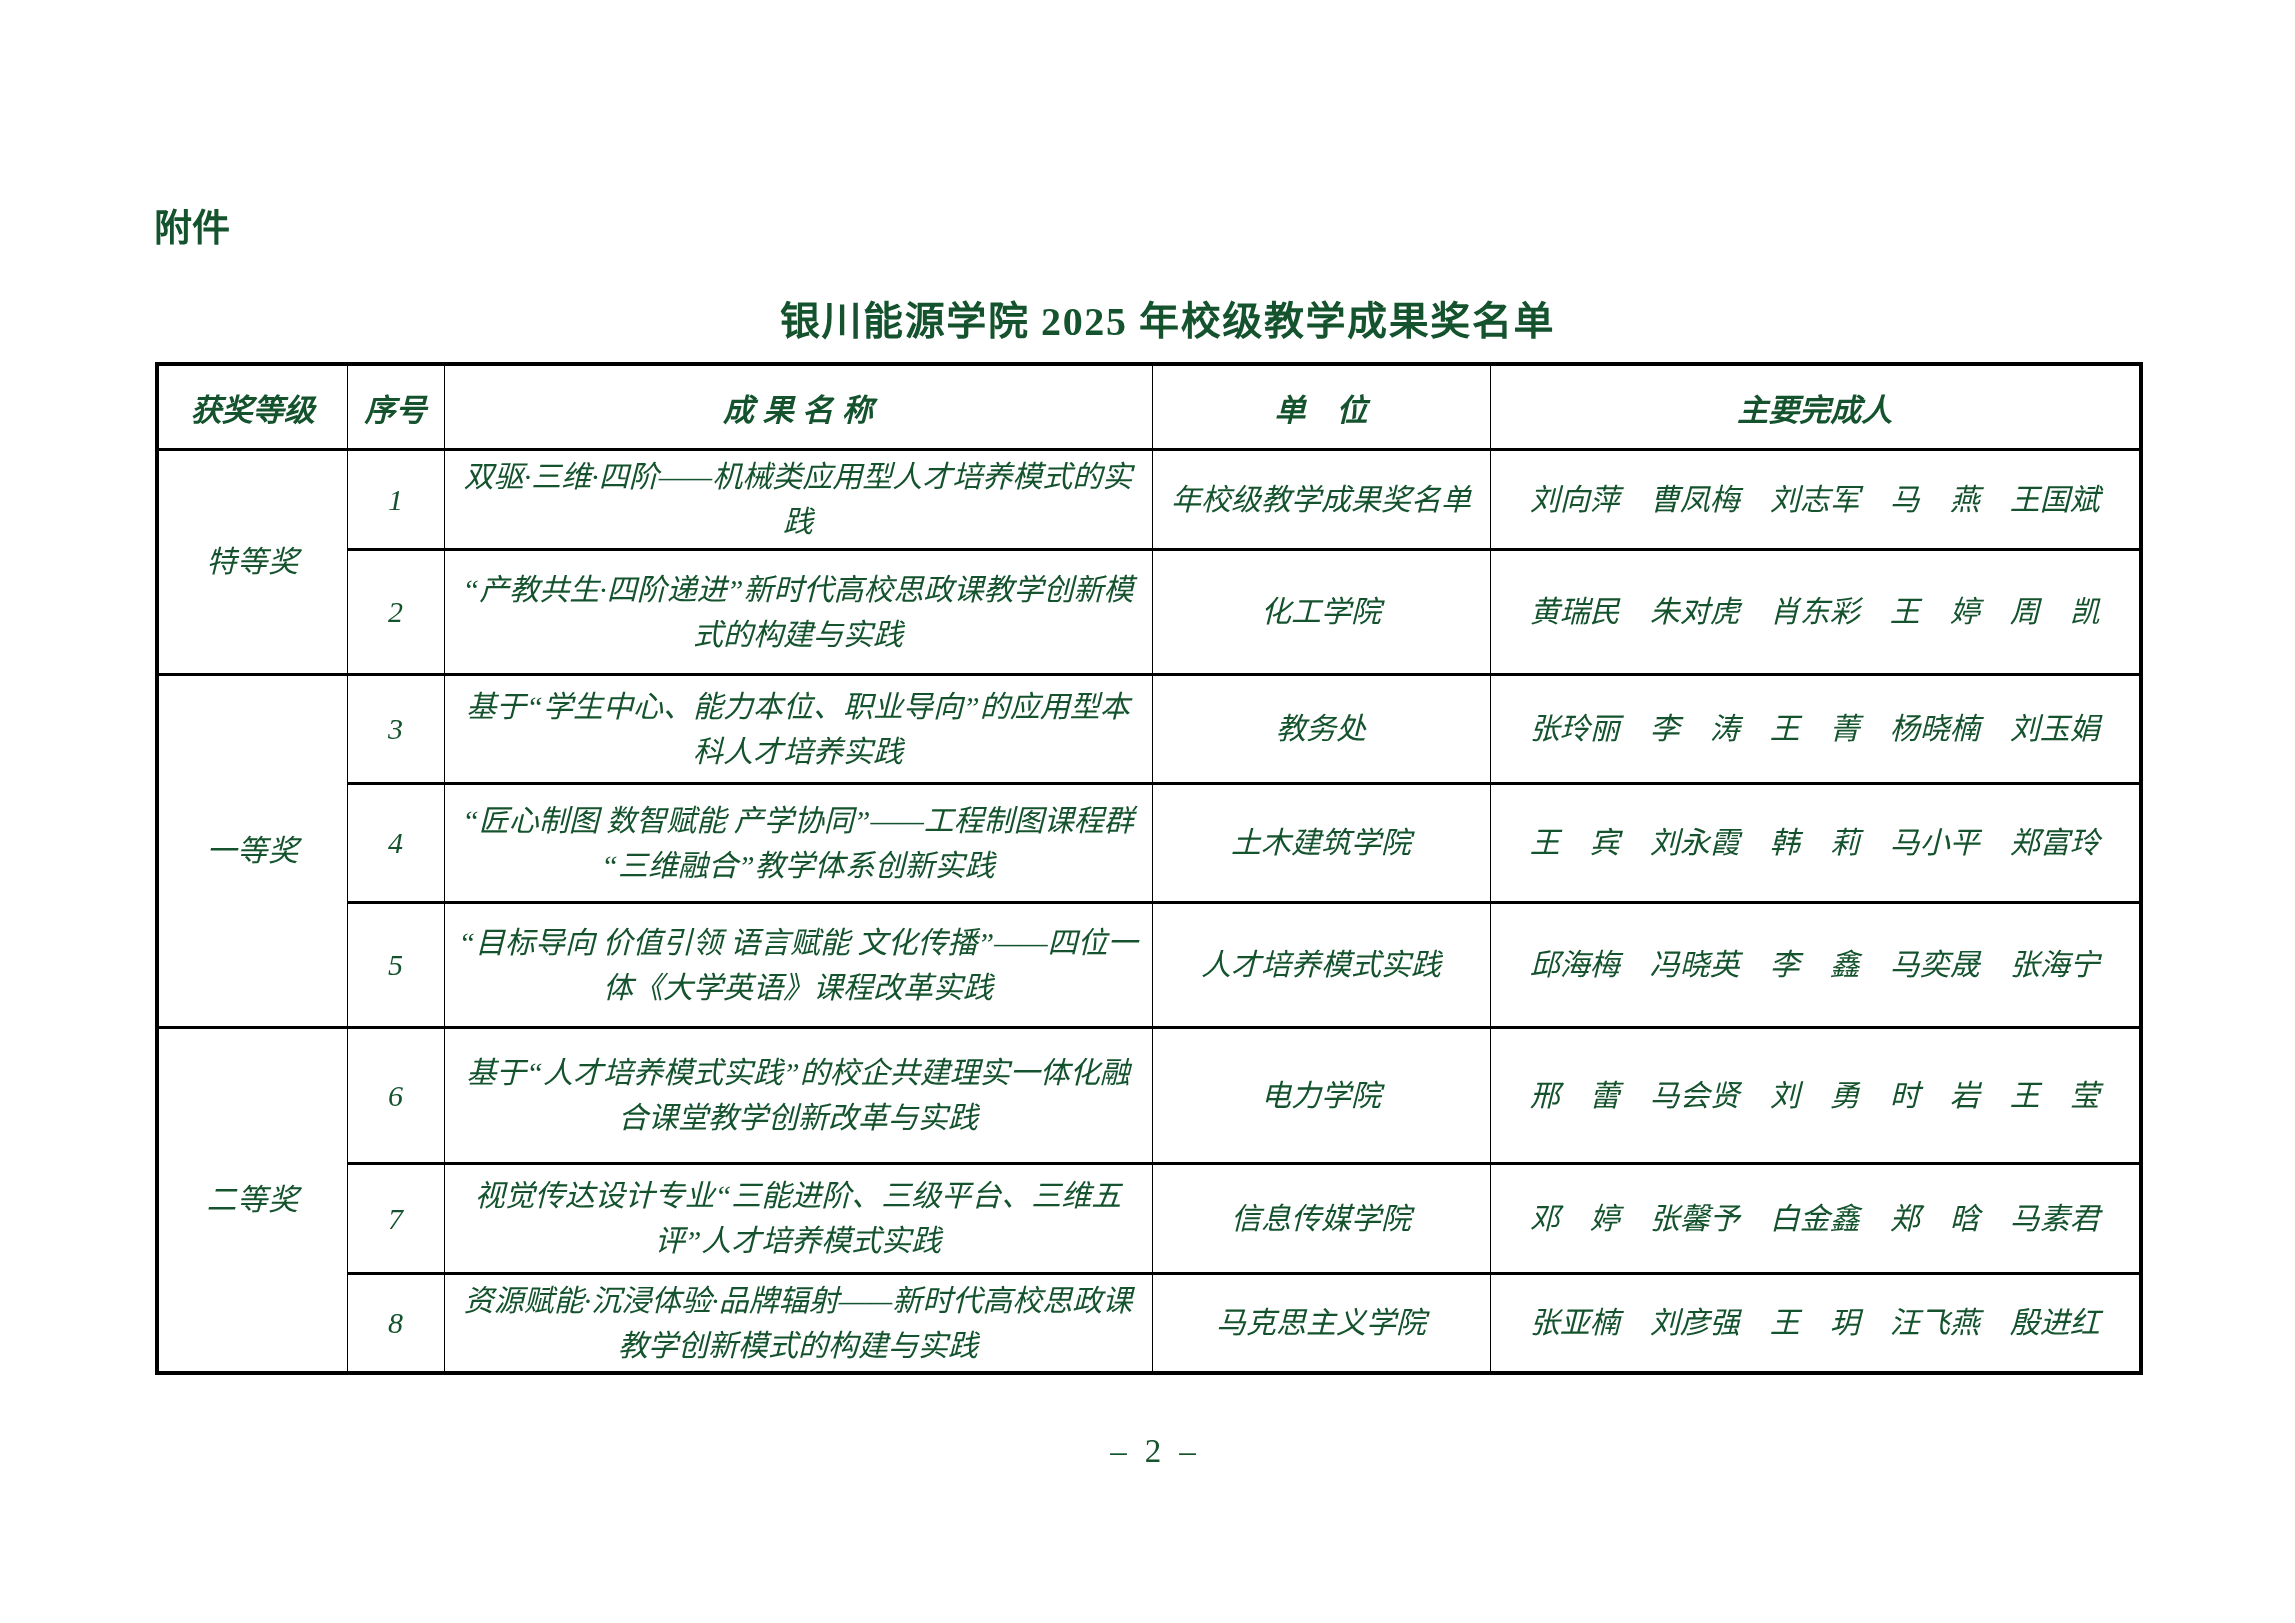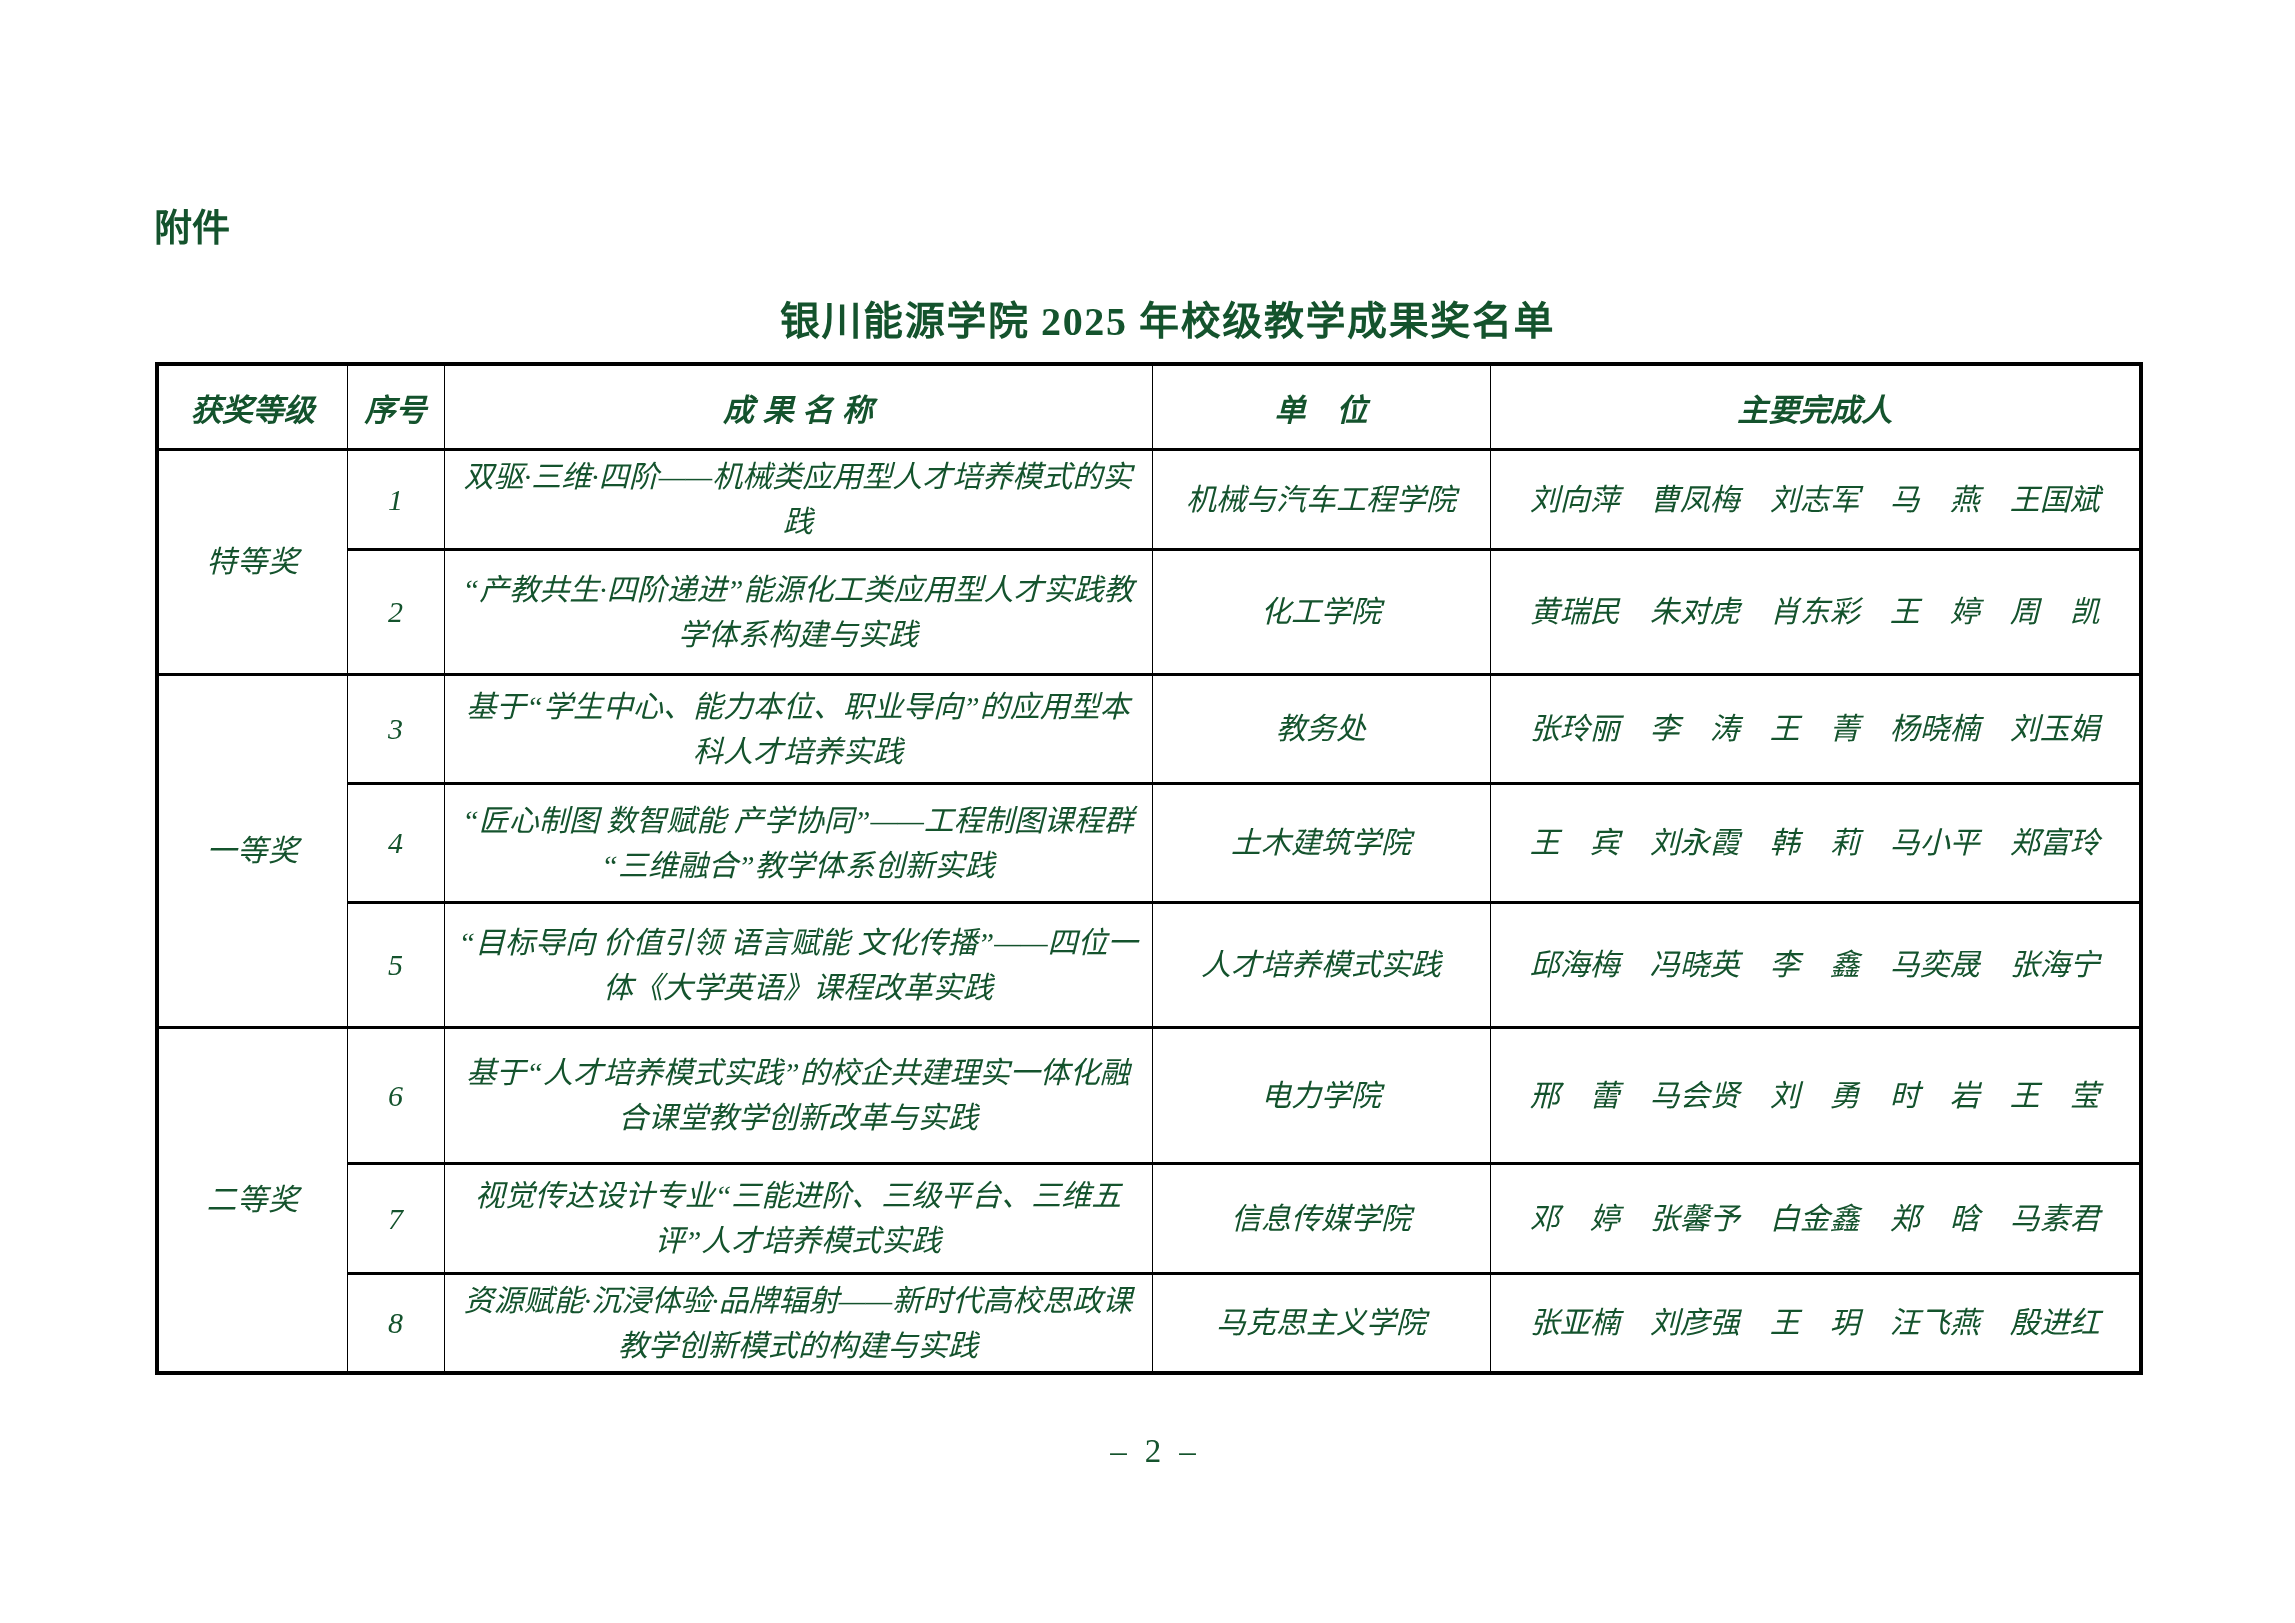--- a/index.html
+++ b/index.html
@@ -114,26 +114,26 @@
         <th>成 果 名 称</th>
         <th>单　位</th>
         <th>主要完成人</th>
       </tr>
     </thead>
     <tbody>
       <tr class="h1">
         <td class="award" rowspan="2">特等奖</td>
         <td class="serial">1</td>
         <td class="achv">双驱·三维·四阶——机械类应用型人才培养模式的实践</td>
-        <td class="unit">机械与汽车工程学院</td>
+        <td class="unit">年校级教学成果奖名单</td>
         <td class="names">刘向萍　曹凤梅　刘志军　马　燕　王国斌</td>
       </tr>
       <tr class="h2">
         <td class="serial">2</td>
-        <td class="achv">“产教共生·四阶递进”能源化工类应用型人才实践教学体系构建与实践</td>
+        <td class="achv">“产教共生·四阶递进”新时代高校思政课教学创新模式的构建与实践</td>
         <td class="unit">化工学院</td>
         <td class="names">黄瑞民　朱对虎　肖东彩　王　婷　周　凯</td>
       </tr>
       <tr class="h3">
         <td class="award" rowspan="3">一等奖</td>
         <td class="serial">3</td>
         <td class="achv">基于“学生中心、能力本位、职业导向”的应用型本科人才培养实践</td>
         <td class="unit">教务处</td>
         <td class="names">张玲丽　李　涛　王　菁　杨晓楠　刘玉娟</td>
       </tr>

